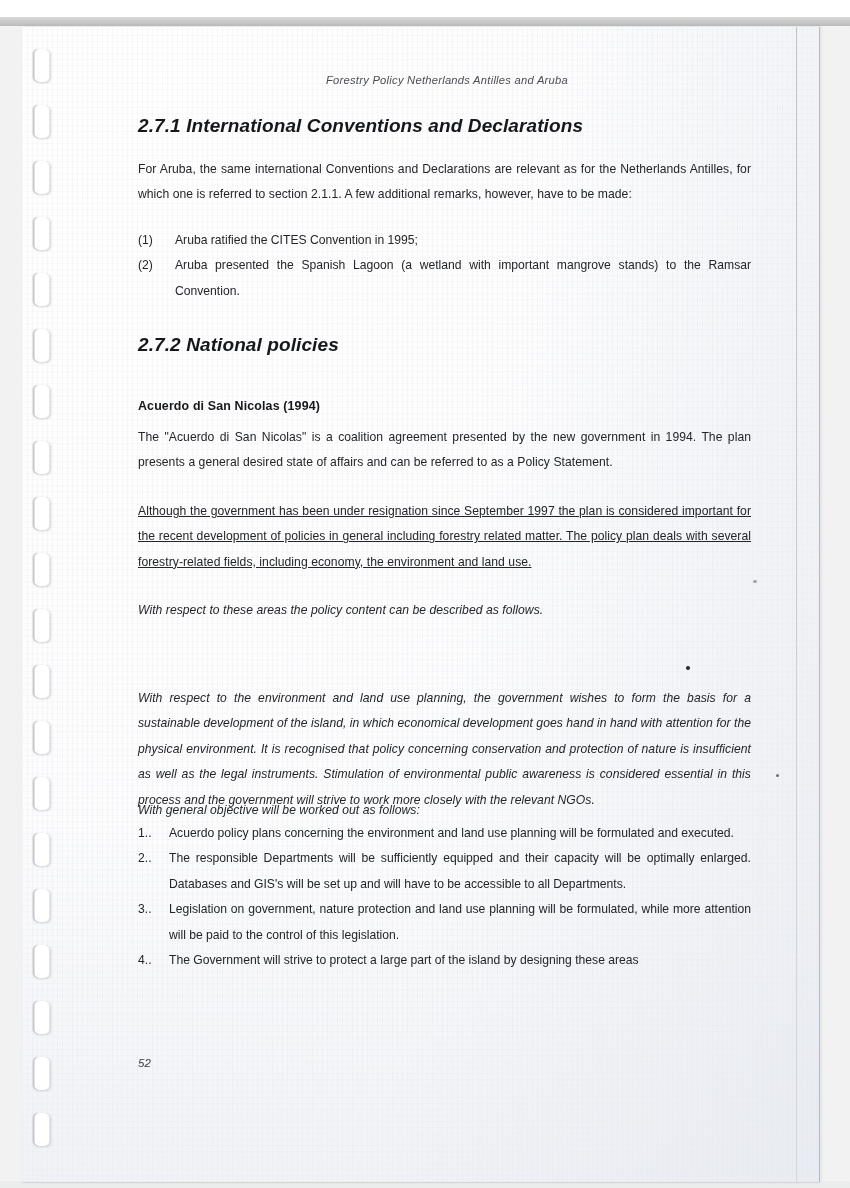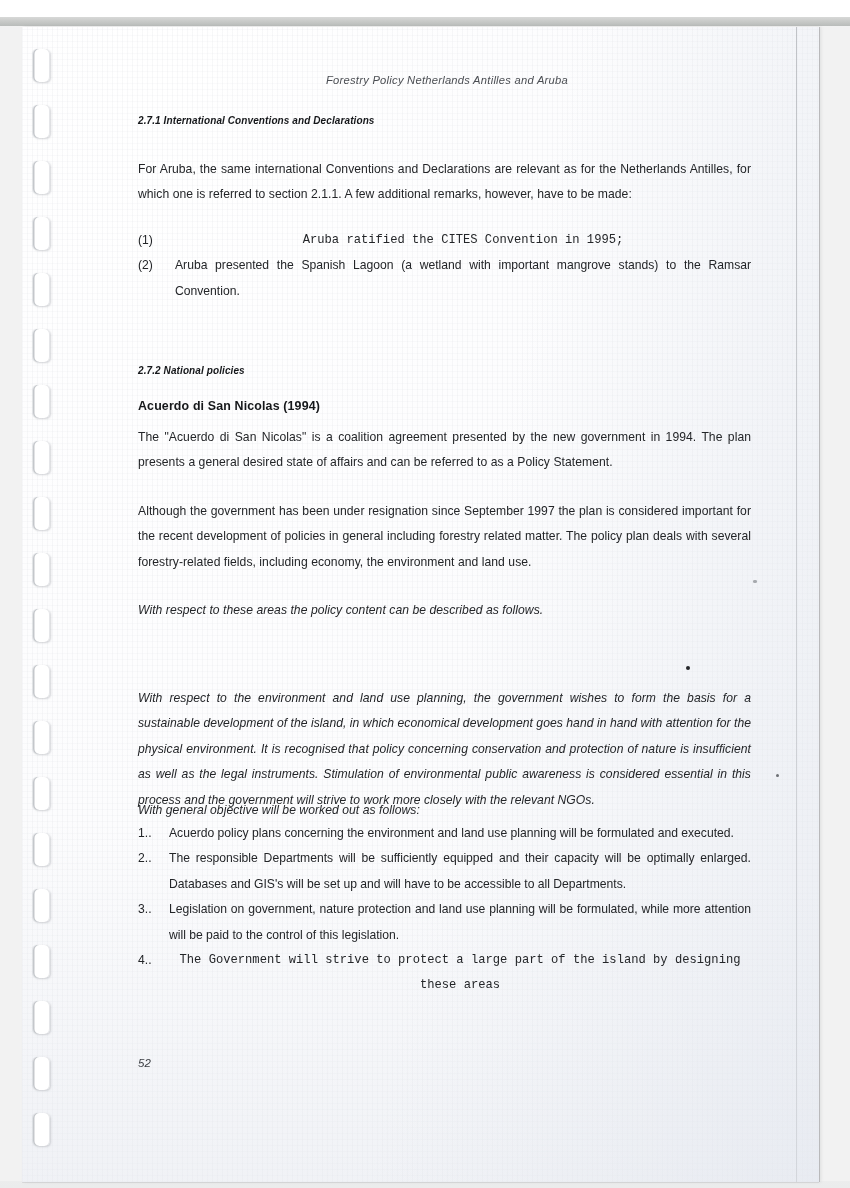--- a/index.html
+++ b/index.html
@@ -129,26 +129,26 @@
     font-size: 11.2px;
     letter-spacing: 0.25px;
     color: #4a4d52;
   }
 
   .section-heading {
     position: absolute;
     left: 0;
     font-weight: bold;
     font-style: italic;
-    font-size: 10px;
+    font-size: 19px;
     letter-spacing: 0.1px;
     color: #15171a;
   }
   #heading-271 { top: 98px; }
-  #heading-272 { top: 348px; }
+  #heading-272 { top: 317px; }
 
   .sub-heading {
     position: absolute;
     left: 0;
     top: 382px;
     font-weight: bold;
     font-size: 12.4px;
     letter-spacing: 0.15px;
     color: #15171a;
   }
@@ -160,21 +160,21 @@
     font-size: 12.15px;
     line-height: 25.4px;
     text-align: justify;
     color: #232528;
     letter-spacing: 0.05px;
   }
   .body-block.flush { text-align: left; font-style: italic; }
 
   #para-intro    { top: 140px; }
   #para-acuerdo  { top: 408px; }
-  #para-although { top: 482px; }
+  #para-although { top: 482px; text-decoration: underline; }
   #para-withrespect-short { top: 581px; }
   #para-environment { top: 669px; font-style: italic; }
   #para-objective { top: 781px; }
 
   
   .num-list {
     position: absolute;
     left: 0;
     width: 613px;
     font-size: 12.15px;
@@ -191,21 +191,21 @@
   .list-marker {
     flex: 0 0 auto;
     width: 37px;
     text-align: left;
   }
   #list-objectives .list-marker { width: 31px; }
   .list-text {
     flex: 1 1 auto;
     text-align: justify;
   }
-  .list-text.flush { text-align: center; font-family: Liberation Mono, monospace; }
+  .list-text.flush { text-align: left; }
 
   
   .ink-speck {
     position: absolute;
     border-radius: 50%;
     background: #24262a;
   }
   #speck-development {
     left: 686px;
     top: 649px;

